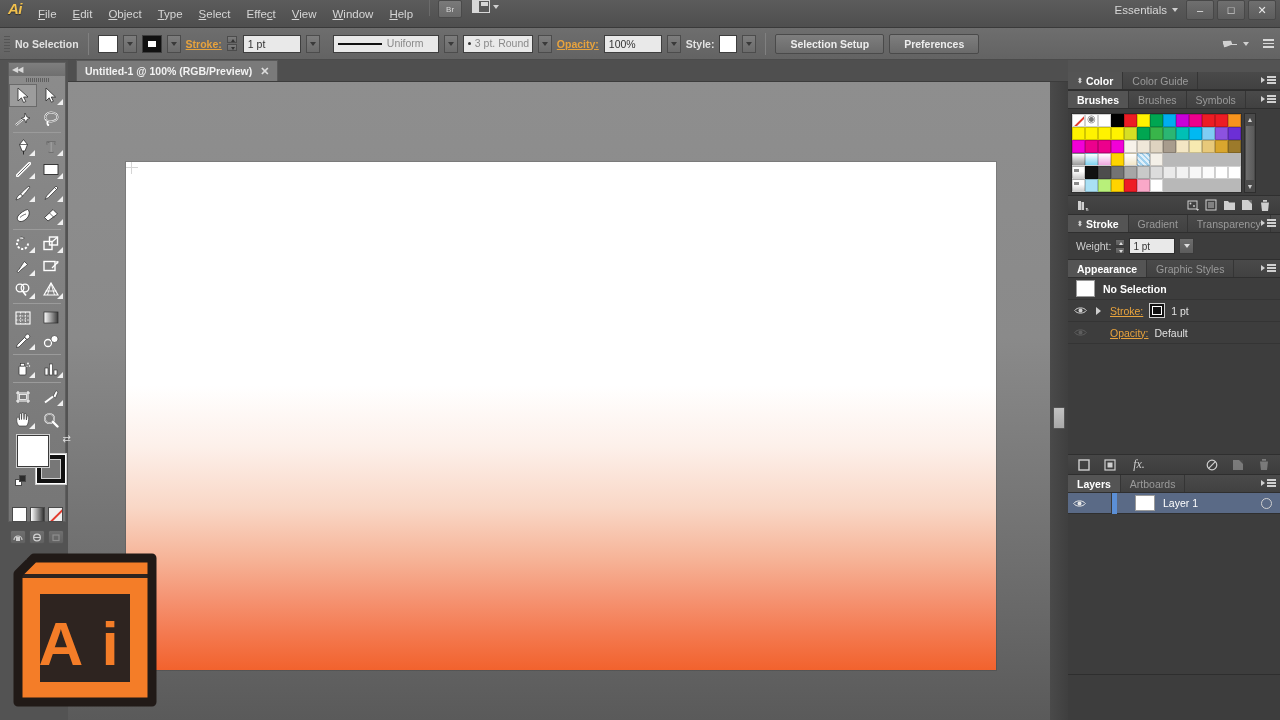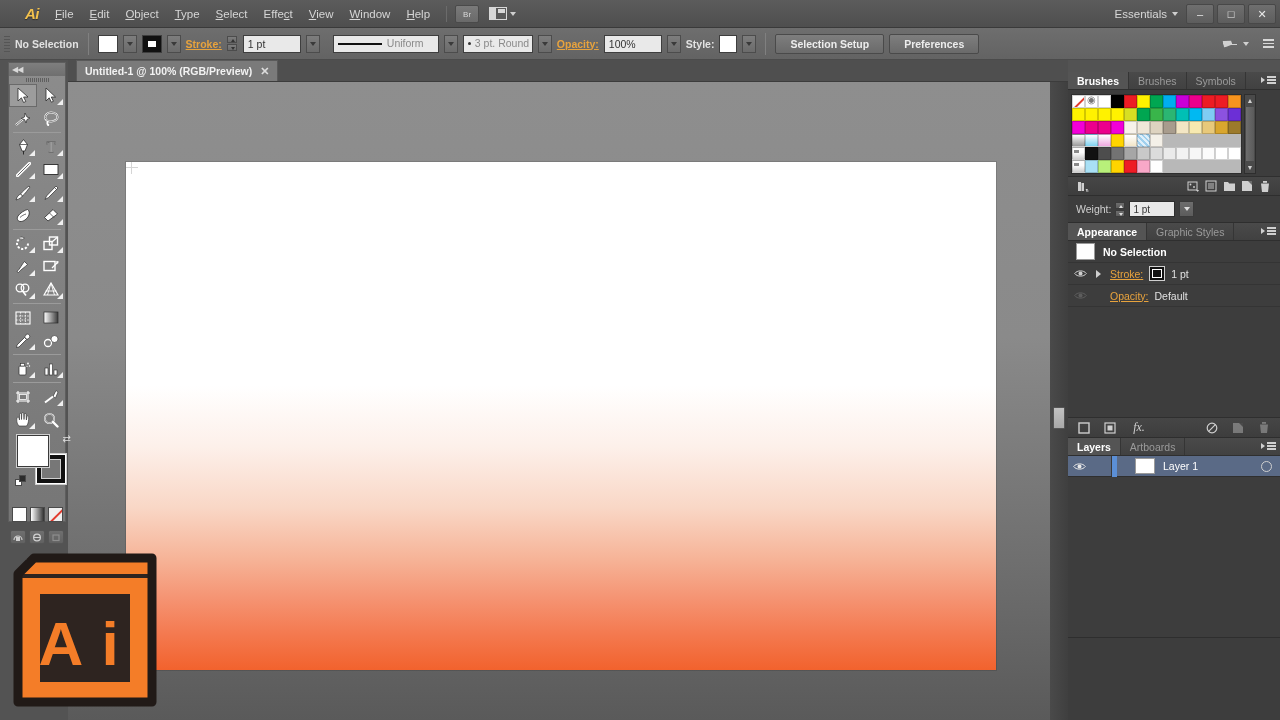--- a/index.html
+++ b/index.html
@@ -10,21 +10,21 @@
     font-family: "Liberation Sans", sans-serif;
     -webkit-font-smoothing: antialiased;
   }
   #app { position: relative; width: 1280px; height: 720px; }
 
   
   .menubar {
     position: absolute; left: 0; top: 0; width: 1280px; height: 28px;
     background: linear-gradient(#5c5c5c, #4e4e4e);
     border-bottom: 1px solid #3a3a3a;
-    display: flex; align-items: center; padding-left: 17px;
+    display: flex; align-items: flex-start;
   }
   .ai-logo-mark {
     width: 30px; text-align: center; color: #f2c14e;
     font-size: 15px; font-weight: bold; font-style: italic;
     letter-spacing: -0.5px; text-shadow: 0 1px 1px #2e2e2e;
   }
   .menu-item {
     padding: 0 8px; height: 28px; line-height: 28px;
     color: #d6d6d6; font-size: 11.5px; cursor: default; white-space: nowrap;
   }
@@ -777,20 +777,39 @@
       </svg>
     </div>
   </div>
 
   <div class="vdivider">
     <div class="collapse-handle"></div>
   </div>
 
   <div class="rightdock">
 
+    <div class="panel">
+      <div class="ptabs">
+        <div class="ptab active">
+          <span class="ptab-grip">⬍</span>
+          <span>Color</span>
+        </div>
+        <div class="ptab">
+          <span>Color Guide</span>
+        </div>
+        <div class="pmenu">
+          <span class="tri"></span>
+            <span class="lines">
+              <i></i>
+              <i></i>
+              <i></i>
+            </span>
+        </div>
+      </div>
+    </div>
 
     <div class="panel">
       <div class="ptabs">
         <div class="ptab active">
           <span>Brushes</span>
         </div>
         <div class="ptab">
           <span>Brushes</span>
         </div>
         <div class="ptab">
@@ -929,20 +948,40 @@
         <div class="pf-ico">
           <svg width="12" height="13" viewBox="0 0 12 13">
               <path d="M2 3.5 L10 3.5 L9 12 L3 12 Z" fill="#cfcfcf"></path>
               <rect x="4" y="1" width="4" height="1.8" fill="#cfcfcf"></rect>
             </svg>
         </div>
       </div>
     </div>
 
     <div class="panel">
+      <div class="ptabs">
+        <div class="ptab active">
+          <span class="ptab-grip">⬍</span>
+          <span>Stroke</span>
+        </div>
+        <div class="ptab">
+          <span>Gradient</span>
+        </div>
+        <div class="ptab">
+          <span>Transparency</span>
+        </div>
+        <div class="pmenu">
+          <span class="tri"></span>
+            <span class="lines">
+              <i></i>
+              <i></i>
+              <i></i>
+            </span>
+        </div>
+      </div>
       <div class="stroke-body">
         <span class="sp-label">Weight:</span>
         <span class="sp-spin">
             <i></i>
             <i></i>
           </span>
         <span class="sp-field">1 pt</span>
         <span class="sp-dd">
             <span class="caret"></span>
           </span>

